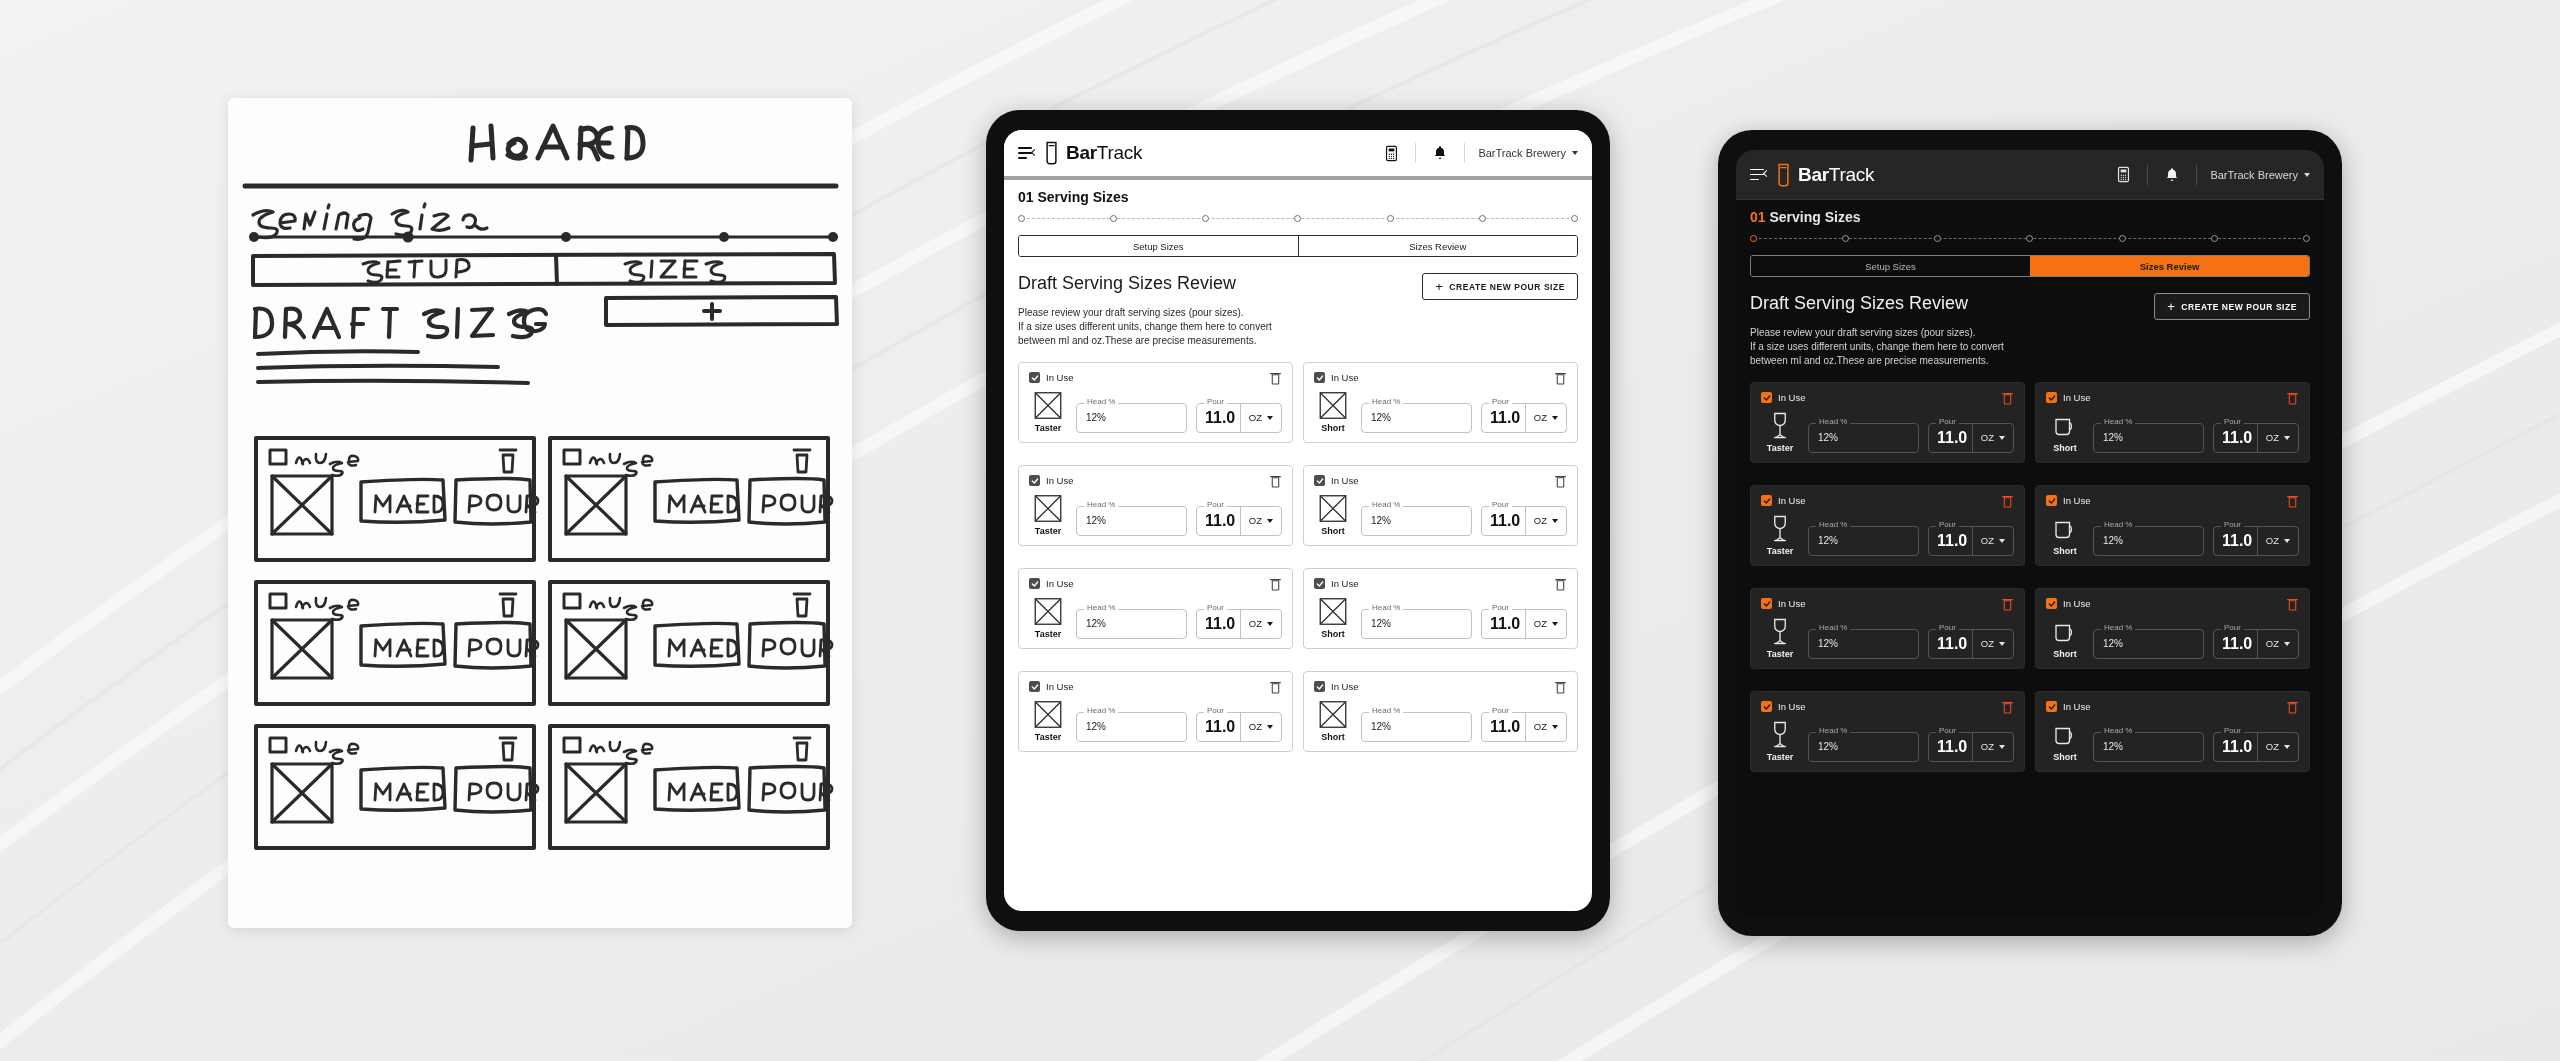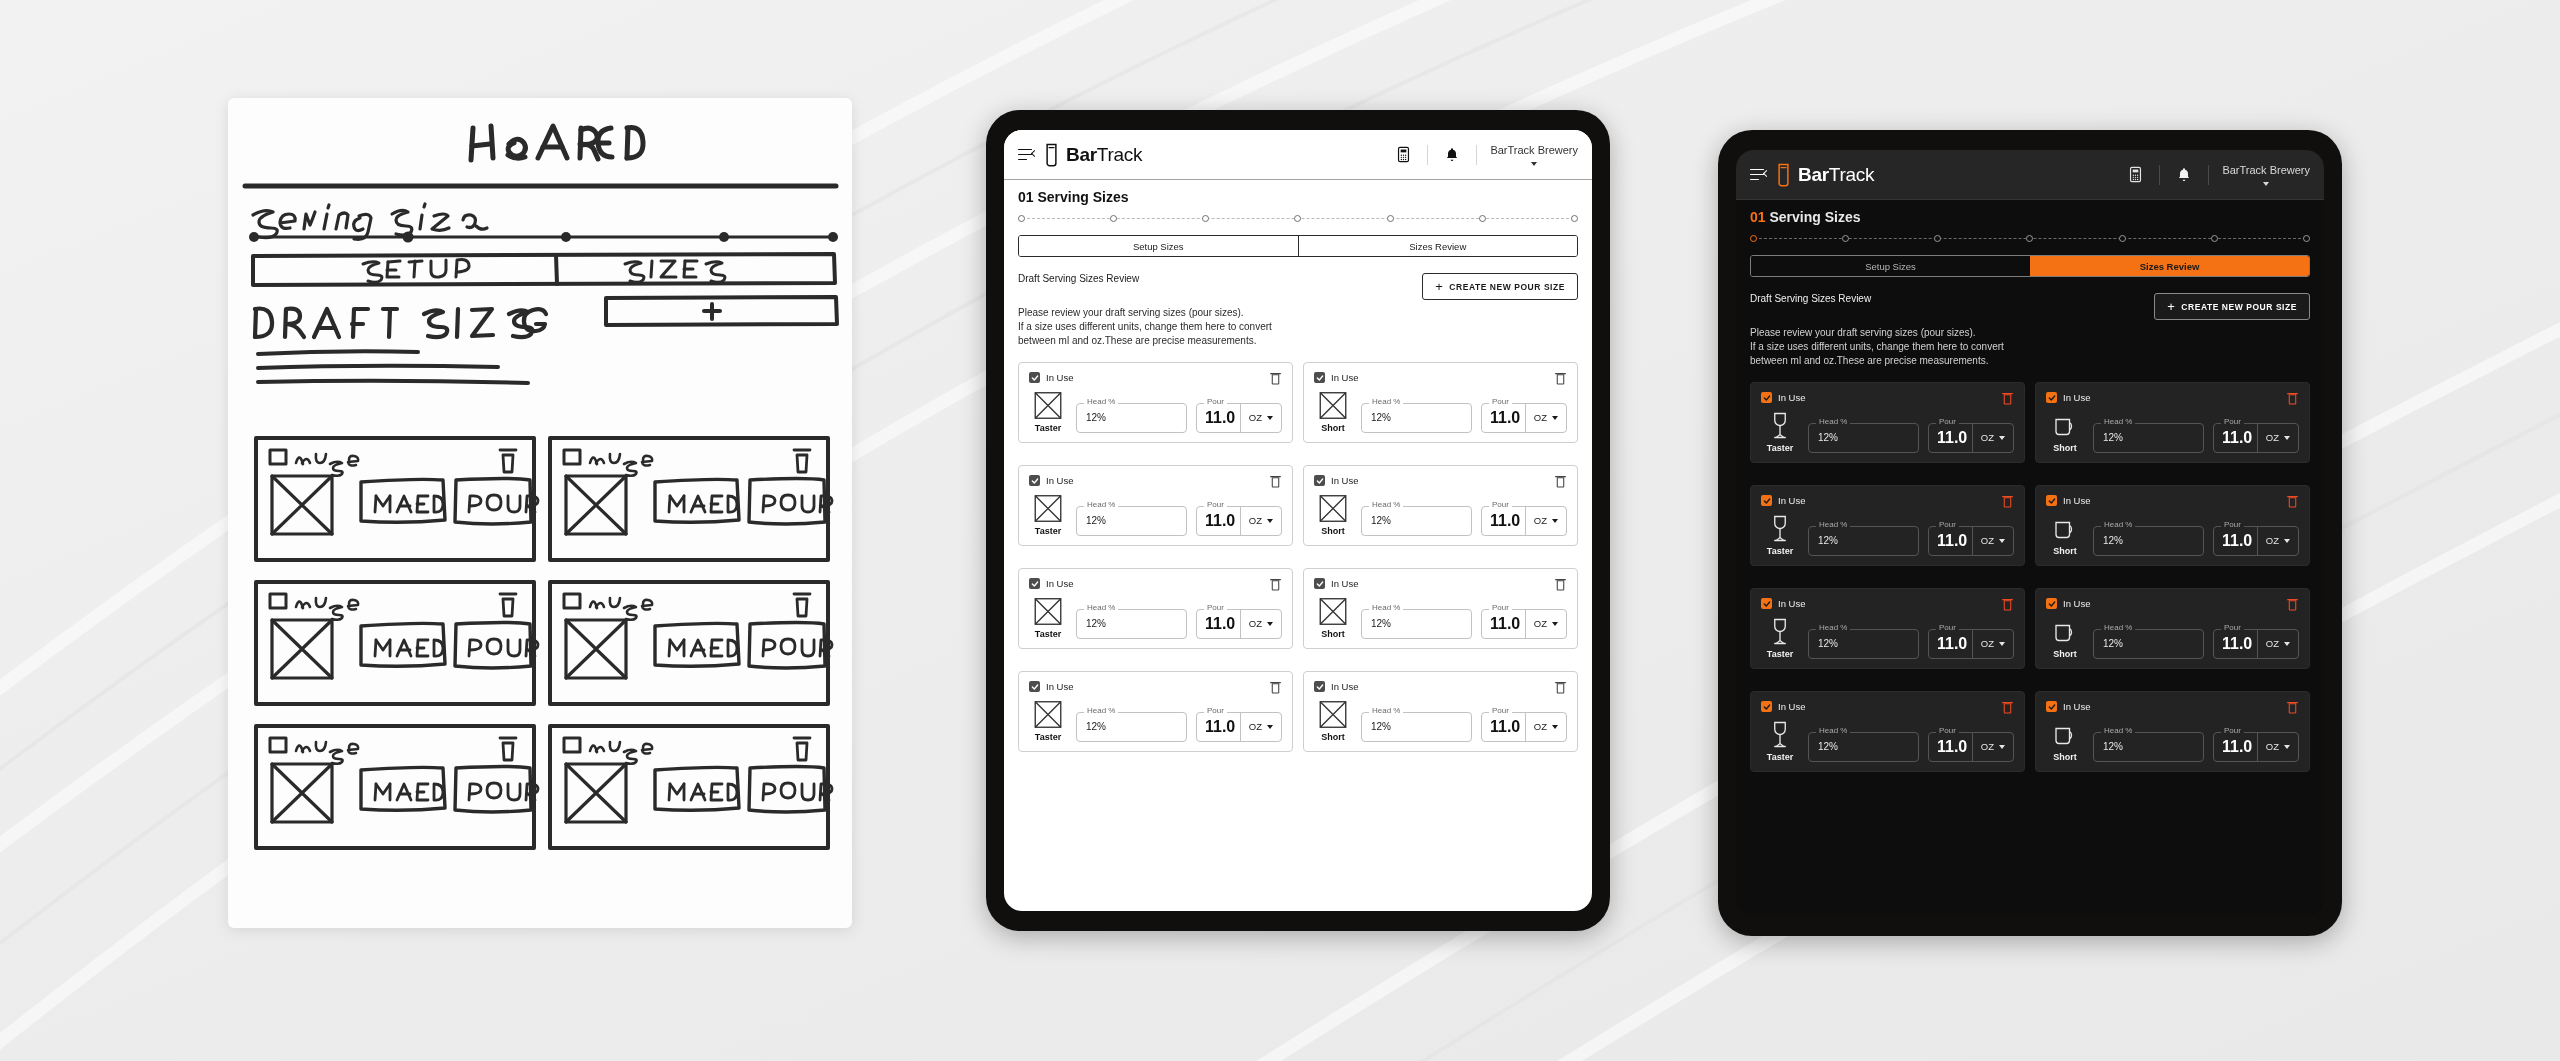--- a/index.html
+++ b/index.html
@@ -59,21 +59,21 @@
   .screen-dark  { background: #0d0d0d; }
 
   
   .app-header {
     display: flex;
     align-items: center;
     height: 50px;
     padding: 0 14px;
     flex-shrink: 0;
   }
-  .hdr-light { background: #ffffff; border-bottom: 1px solid #a3a3a3; }
+  .hdr-light { background: #ffffff; border-bottom: 4px solid #a3a3a3; }
   .hdr-dark  { background: #262626; border-bottom: 1px solid #333; }
 
   .hamburger { width: 16px; height: 14px; position: relative; margin-right: 10px; cursor: pointer; }
   .hamburger i { position: absolute; left: 0; height: 1.6px; border-radius: 1px; }
   .hamburger i:nth-child(1){ top: 1px;   width: 14px; }
   .hamburger i:nth-child(2){ top: 6px;   width: 14px; }
   .hamburger i:nth-child(3){ top: 11px;  width: 9px; }
   .hamburger .arrow {
     position: absolute; right: -3px; top: 3.5px;
     width: 5px; height: 5px; border-left: 1.6px solid; border-bottom: 1.6px solid;
@@ -90,21 +90,21 @@
   .brand-name span { font-weight: 400; }
   .bn-light { color: #111; }
   .bn-dark  { color: #fff; }
 
   .hdr-spacer { flex: 1; }
   .hdr-icon { width: 22px; height: 22px; display: flex; align-items: center; justify-content: center; cursor: pointer; }
   .hdr-div { width: 1px; height: 20px; margin: 0 13px; }
   .hd-light { background: #d6d6d6; }
   .hd-dark  { background: #4a4a4a; }
 
-  .brewery-sel { display: flex; align-items: center; gap: 6px; font-size: 11px; cursor: pointer; white-space: nowrap; flex-direction: column; }
+  .brewery-sel { display: flex; align-items: center; gap: 6px; font-size: 11px; cursor: pointer; white-space: nowrap; }
   .bs-light { color: #333; }
   .bs-dark  { color: #d9d9d9; }
   .caret { width: 0; height: 0; border-left: 3.5px solid transparent; border-right: 3.5px solid transparent; border-top: 4px solid currentColor; }
 
   
   .content { padding: 9px 14px 0 14px; }
 
   .step-label { font-size: 14px; font-weight: 700; margin-bottom: 7px; }
   .sl-light { color: #111; }
   .sl-dark  { color: #e8e8e8; }
@@ -127,21 +127,21 @@
   .tabs-light { border: 1px solid #2b2b2b; }
   .tabs-dark  { border: 1px solid #7d7d7d; }
   .tab { flex: 1; display: flex; align-items: center; justify-content: center; font-size: 9.5px; cursor: pointer; }
   .tabs-light .tab { color: #1a1a1a; background: #fff; }
   .tabs-light .tab + .tab { border-left: 1px solid #2b2b2b; }
   .tabs-dark .tab { color: #b6b6b6; background: #0d0d0d; }
   .tabs-dark .tab.active { background: #f47114; color: #1a1a1a; font-weight: 700; }
 
   
   .sec-head { display: flex; align-items: flex-start; justify-content: space-between; margin-bottom: 6px; }
-  .sec-title { font-size: 10px; font-weight: 400; }
+  .sec-title { font-size: 18px; font-weight: 400; }
   .st-light { color: #1a1a1a; }
   .st-dark  { color: #f0f0f0; }
 
   .create-btn {
     display: inline-flex; align-items: center; gap: 6px;
     padding: 6px 12px; border-radius: 3px; font-size: 8.5px;
     font-weight: 700; letter-spacing: .55px; cursor: pointer; white-space: nowrap;
   }
   .cb-light { border: 1px solid #2b2b2b; color: #1a1a1a; background: #fff; }
   .cb-dark  { border: 1px solid #8a8a8a; color: #fff; background: #1b1b1b; }

